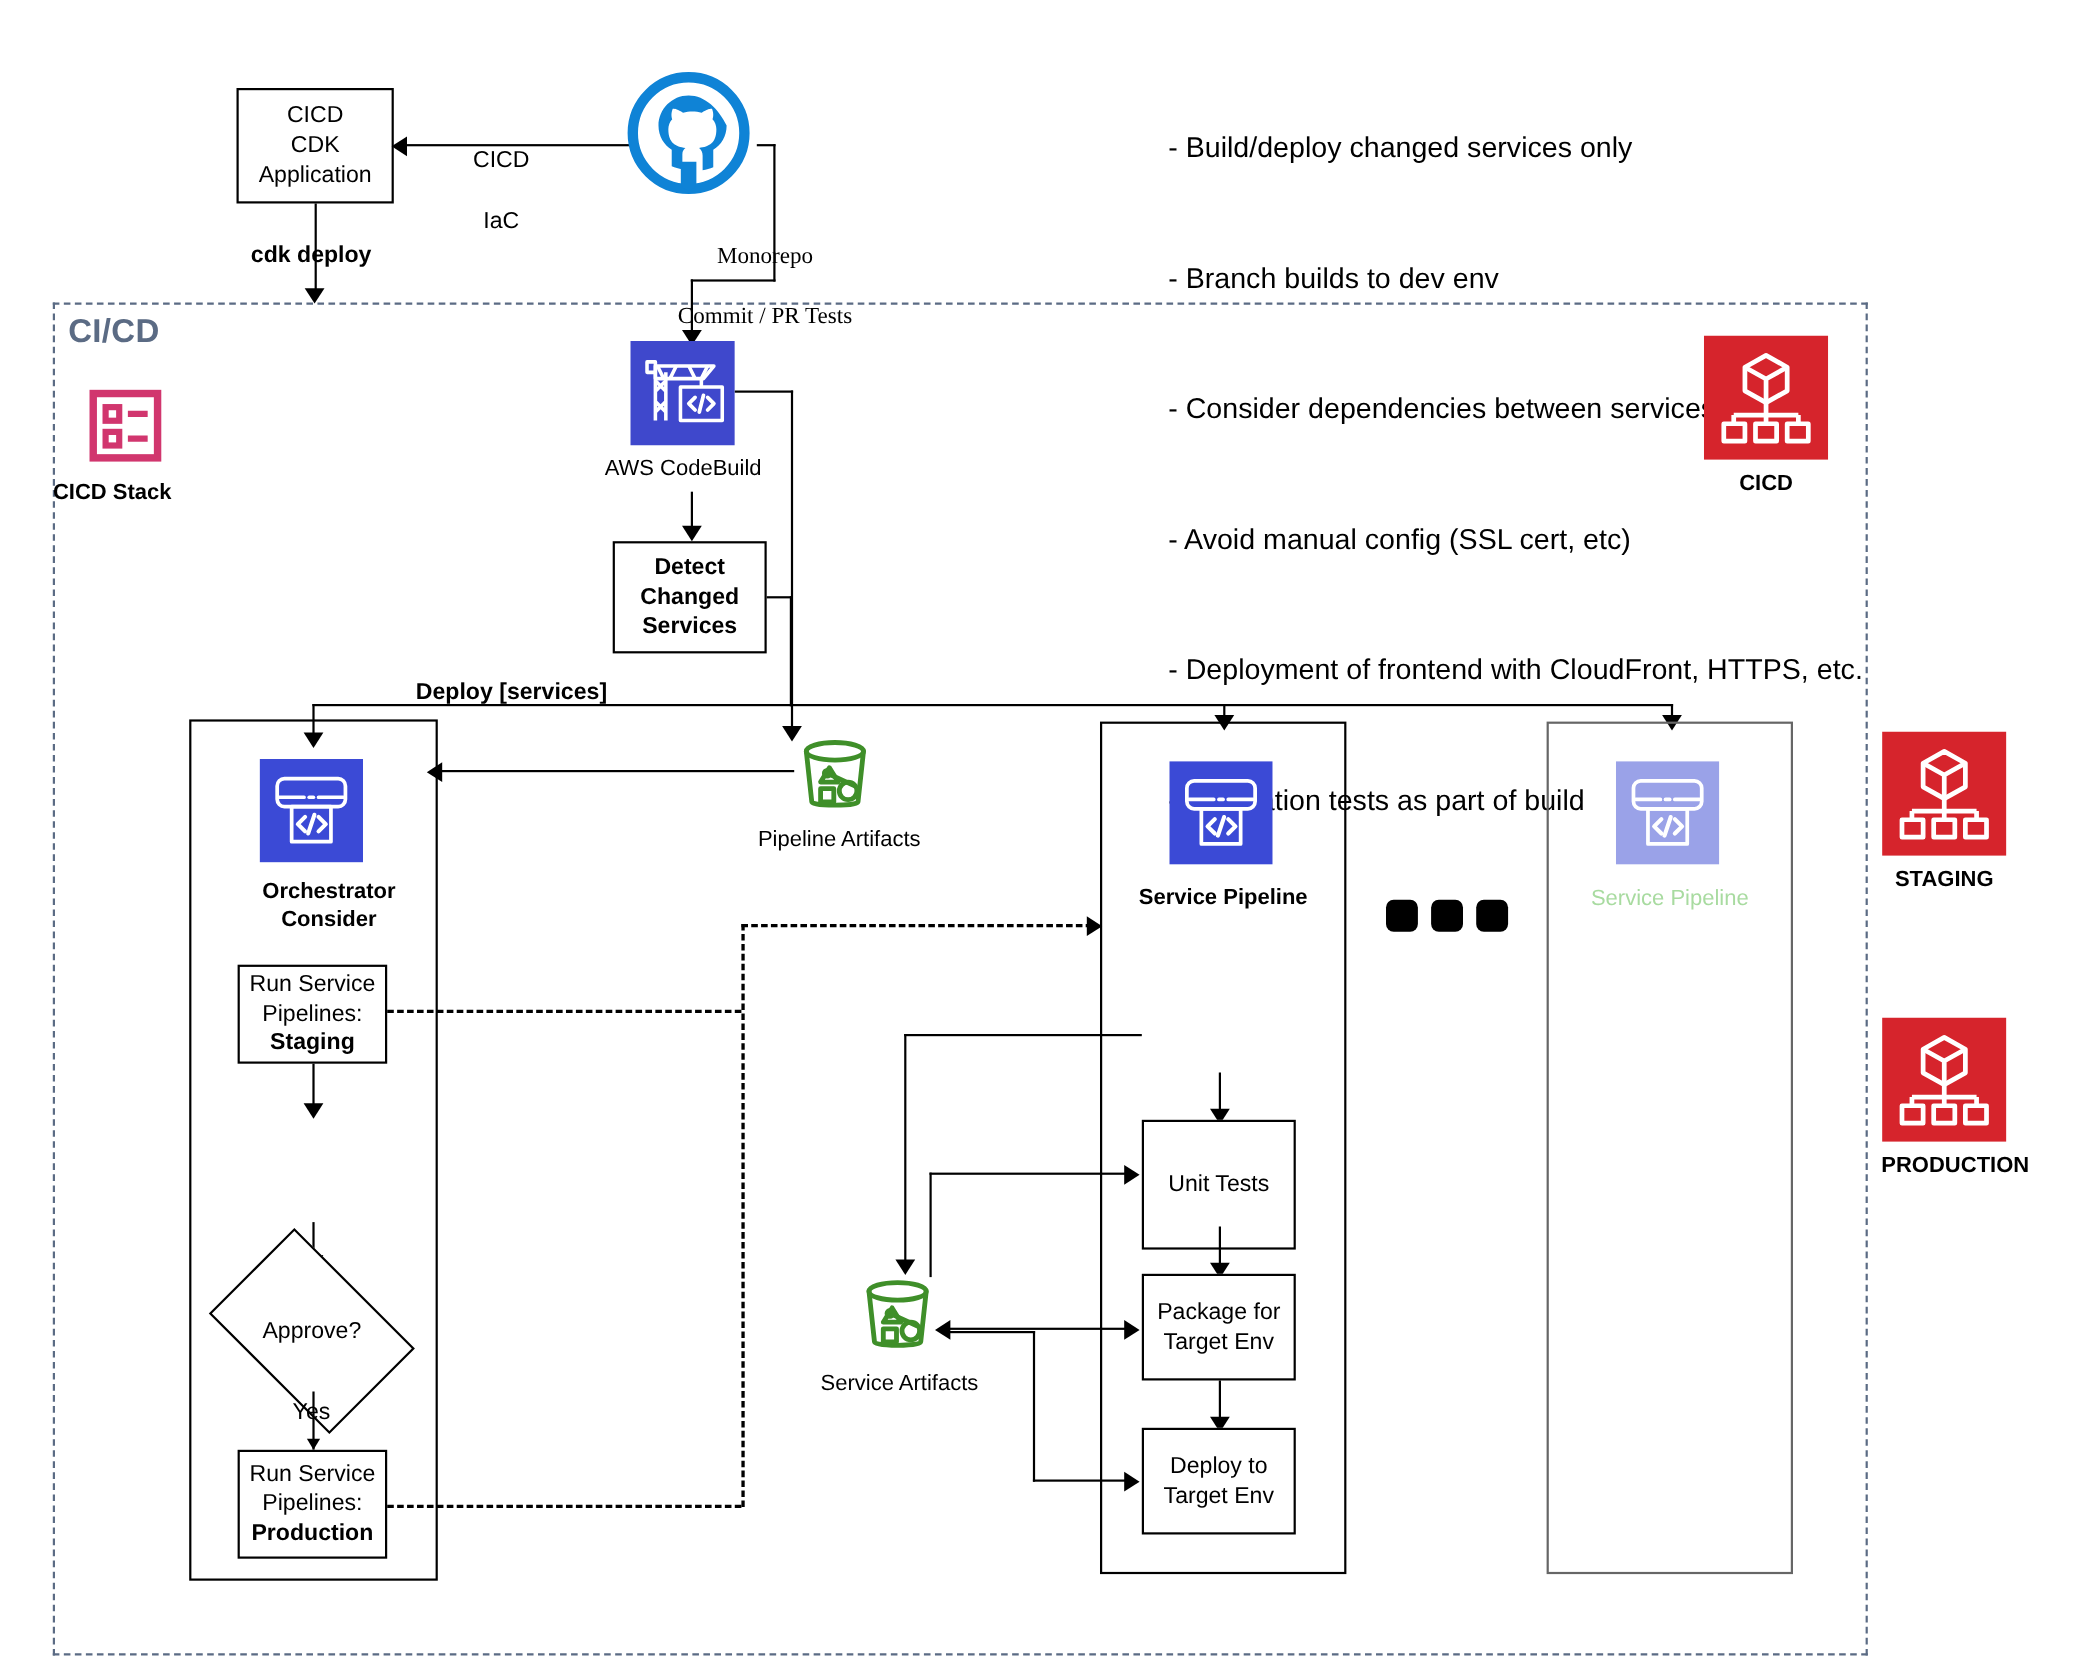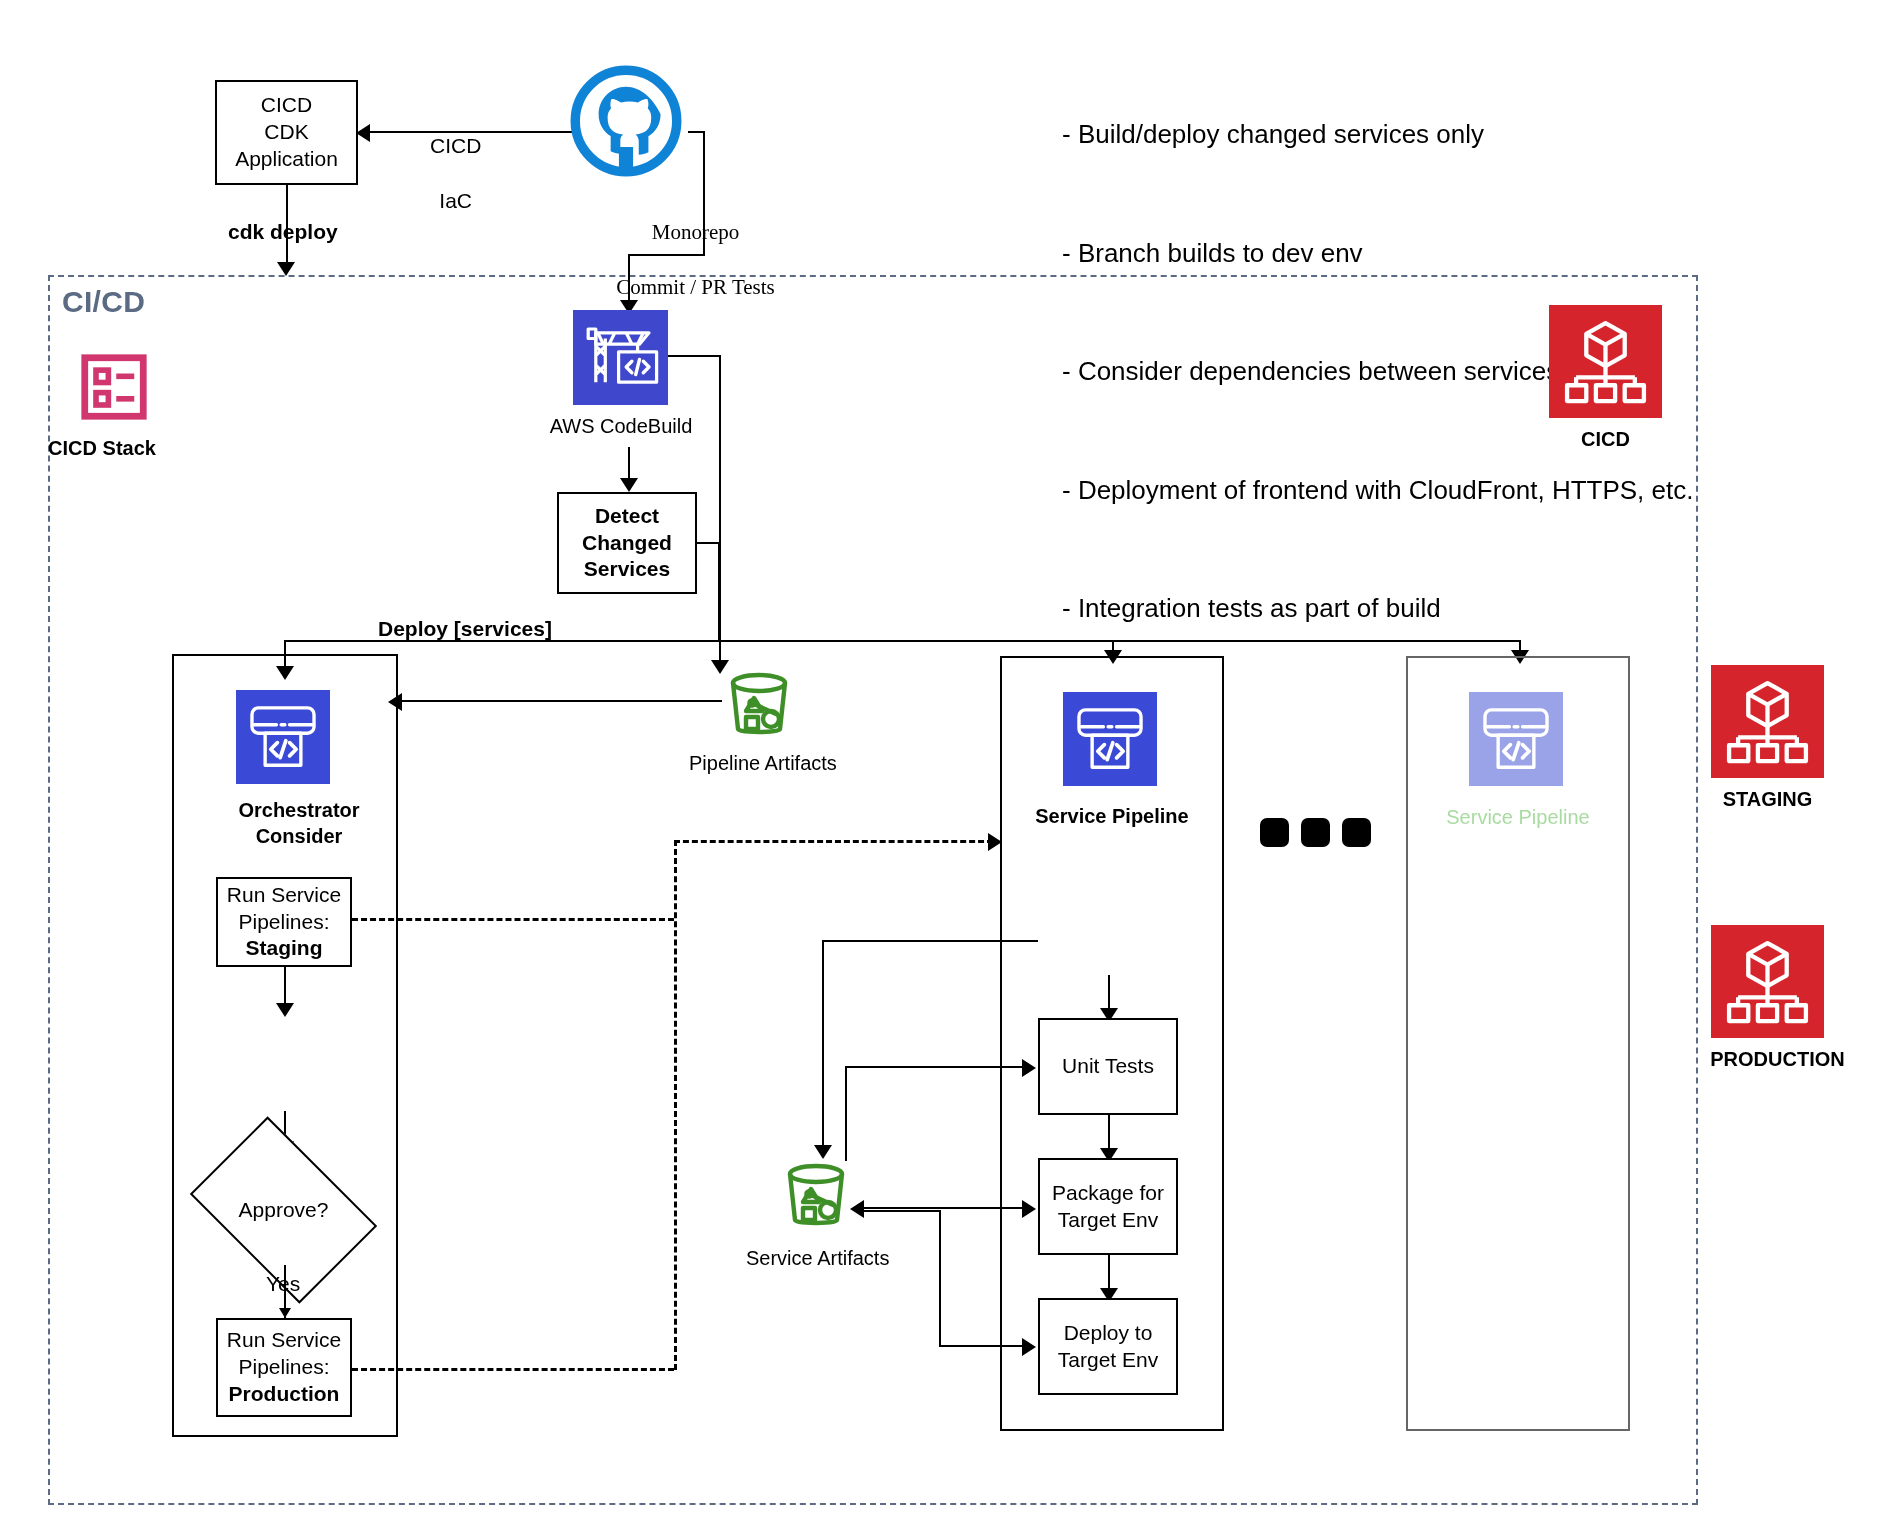--- a/index.html
+++ b/index.html
@@ -96,20 +96,21 @@
 </style>
 </head>
 <body>
 
 <div id="canvas">
 
   <div class="notes" style="left:1062px;top:36px;">
     <div>- Build/deploy changed services only</div>
     <div>- Branch builds to dev env</div>
     <div>- Consider dependencies between services</div>
+    <div>- Avoid manual config (SSL cert, etc)</div>
     <div>- Deployment of frontend with CloudFront, HTTPS, etc.</div>
     <div>- Integration tests as part of build</div>
   </div>
 
   <div id="cicd-region" style="left:48px;top:275px;width:1650px;height:1230px;"></div>
   <div id="cicd-label" style="left:62px;top:285px;">CI/CD</div>
 
   <div class="box" style="left:215px;top:80px;width:143px;height:105px;flex-direction:column;">
     <span class="ln">CICD</span>
     <span class="ln">CDK</span>
@@ -291,21 +292,21 @@
         <path d="M57 56l7 7-7 7"></path>
         <path d="M53 54l-6 18"></path>
       </g>
     </svg>
   </div>
   <div class="icon-label b" style="left:1000px;top:805px;width:224px;">Service Pipeline</div>
 
   <div class="ln-v" style="left:1108px;top:975px;height:43px;"></div>
   <div class="arw down" style="left:1100px;top:1008px;"></div>
 
-  <div class="box" style="left:1038px;top:1018px;width:140px;height:97px;">
+  <div class="box" style="left:1038px;top:1018px;width:140px;height:118px;">
     <span class="ln">Unit Tests</span>
   </div>
   <div class="ln-v" style="left:1108px;top:1115px;height:43px;"></div>
   <div class="arw down" style="left:1100px;top:1148px;"></div>
 
   <div class="box" style="left:1038px;top:1158px;width:140px;height:97px;flex-direction:column;">
     <span class="ln">Package for</span>
     <span class="ln">Target Env</span>
   </div>
   <div class="ln-v" style="left:1108px;top:1255px;height:43px;"></div>

